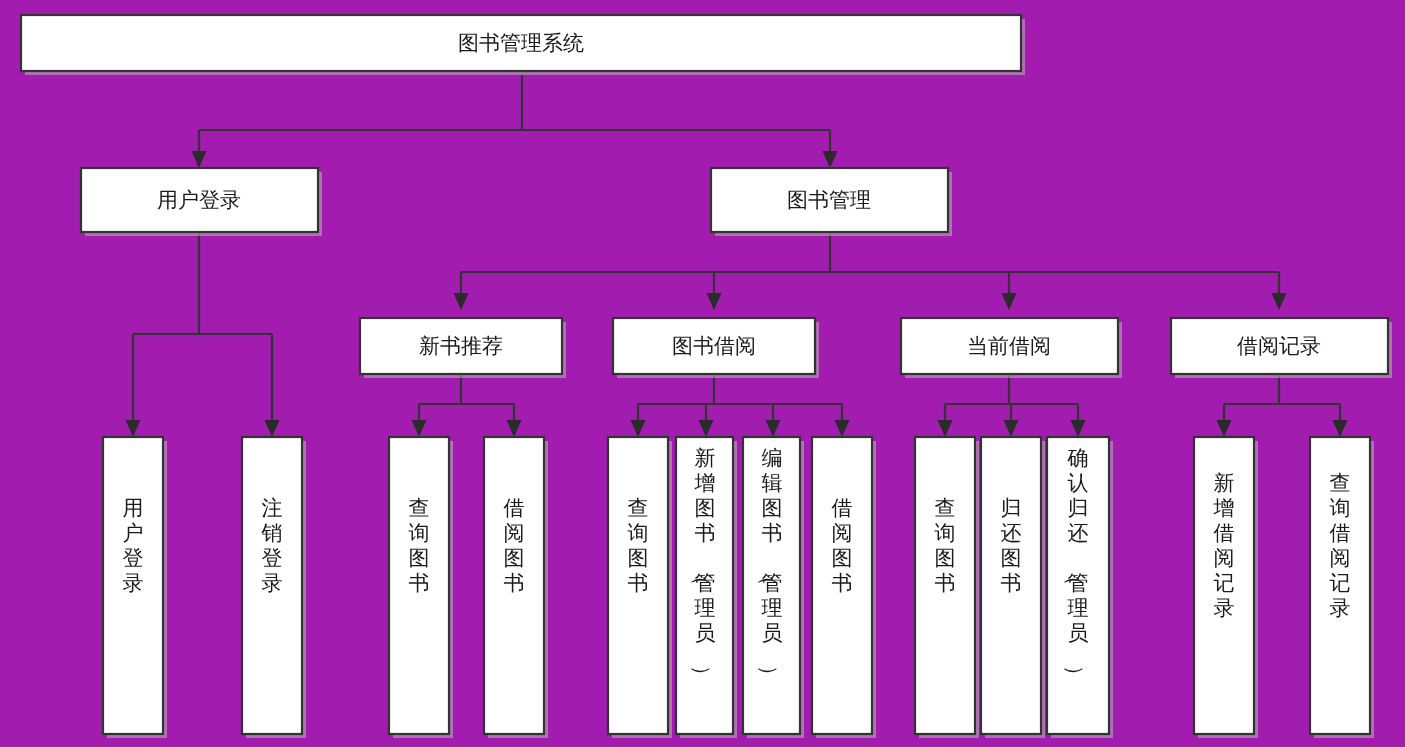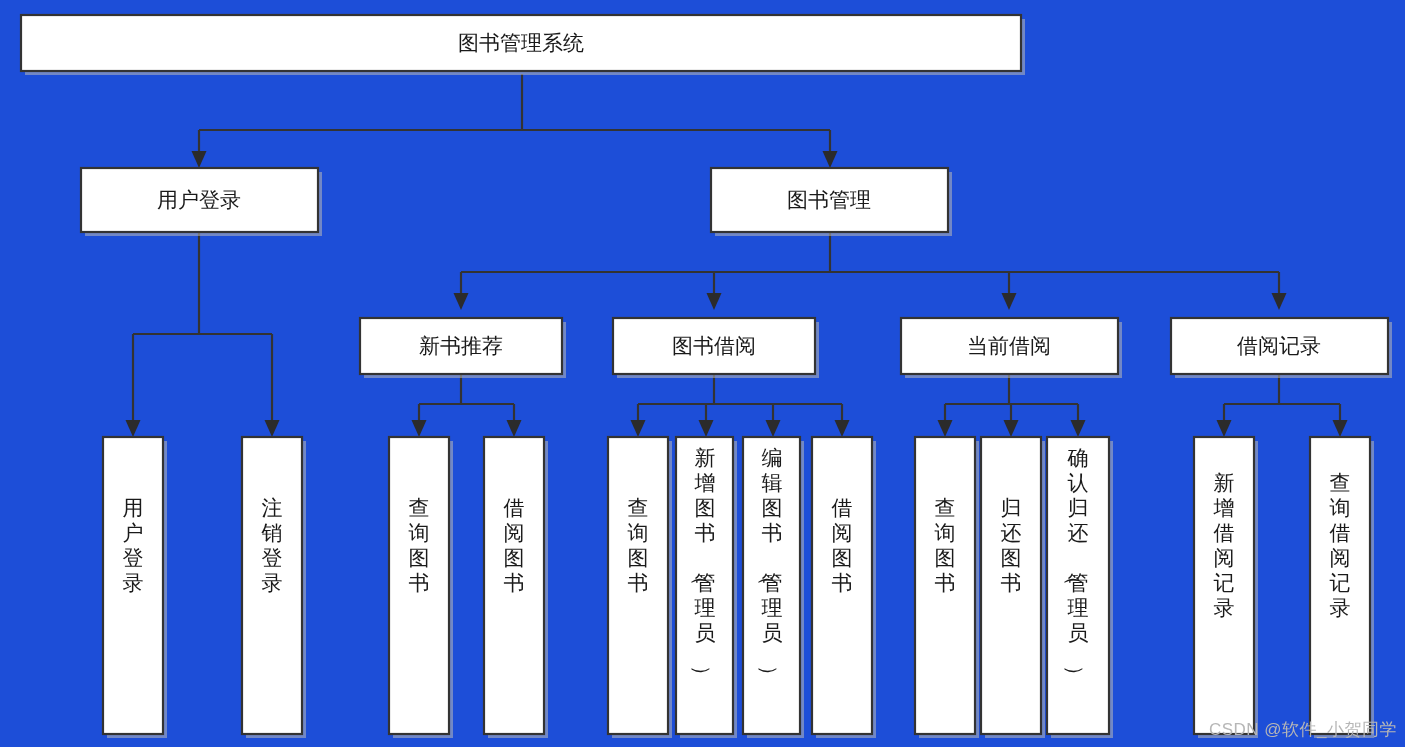--- a/index.html
+++ b/index.html
@@ -10,21 +10,21 @@
   body {
     width: 1405px;
     height: 747px;
     font-family: "Liberation Sans", "DejaVu Sans", sans-serif;
     overflow: hidden;
   }
   #diagram-root {
     position: relative;
     width: 1405px;
     height: 747px;
-    background: #1d4ed8;
+    background: #a21caf;
   }
   svg#diagram-svg {
     position: absolute;
     left: 0;
     top: 0;
     width: 1405px;
     height: 747px;
     display: block;
   }
   .node-box {
@@ -271,14 +271,13 @@
     </g>
 
     <g>
       <rect class="node-shadow" x="1314" y="441" width="60" height="297"></rect>
       <rect class="node-box" x="1310" y="437" width="60" height="297"></rect>
       <text class="node-label-v" x="1340" y="490"><tspan x="1340" dy="0">查</tspan><tspan x="1340" dy="25">询</tspan><tspan x="1340" dy="25">借</tspan><tspan x="1340" dy="25">阅</tspan><tspan x="1340" dy="25">记</tspan><tspan x="1340" dy="25">录</tspan></text>
     </g>
 
   </svg>
 
-  <div class="watermark">CSDN @软件_小贺同学</div>
 </div>
 
 </body></html>

